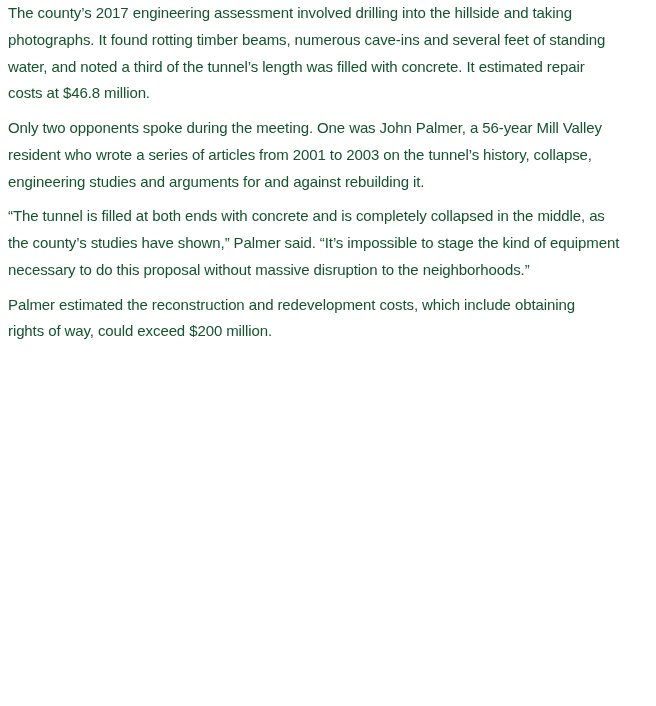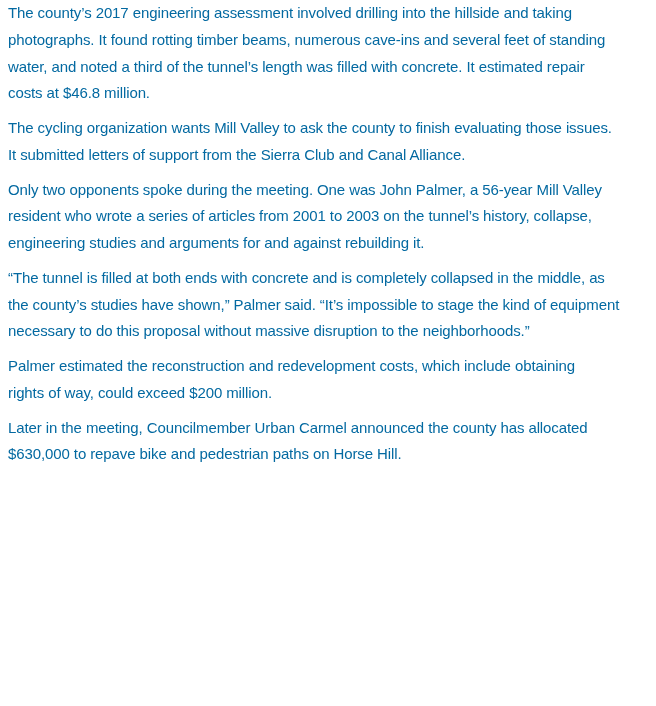--- a/index.html
+++ b/index.html
@@ -14,44 +14,40 @@
     overflow: hidden;
   }
   .article-body {
     box-sizing: border-box;
     width: 656px;
     padding: 0 8px;
     font-family: "Liberation Sans", sans-serif;
     font-size: 15px;
     line-height: 26.75px;
     letter-spacing: -0.1px;
-    color: #0369a1;
+    color: #14532d;
   }
   .article-body p {
     margin: 0 0 8px 0;
     white-space: pre;
     overflow: hidden;
   }
   .article-body p:last-child {
     margin-bottom: 0;
   }
 </style>
 </head>
 <body>
 
 <div class="article-body">
   <p>The county’s 2017 engineering assessment involved drilling into the hillside and taking
 photographs. It found rotting timber beams, numerous cave-ins and several feet of standing
 water, and noted a third of the tunnel’s length was filled with concrete. It estimated repair
 costs at $46.8 million.</p>
-  <p>The cycling organization wants Mill Valley to ask the county to finish evaluating those issues.
-It submitted letters of support from the Sierra Club and Canal Alliance.</p>
   <p>Only two opponents spoke during the meeting. One was John Palmer, a 56-year Mill Valley
 resident who wrote a series of articles from 2001 to 2003 on the tunnel’s history, collapse,
 engineering studies and arguments for and against rebuilding it.</p>
   <p>“The tunnel is filled at both ends with concrete and is completely collapsed in the middle, as
 the county’s studies have shown,” Palmer said. “It’s impossible to stage the kind of equipment
 necessary to do this proposal without massive disruption to the neighborhoods.”</p>
   <p>Palmer estimated the reconstruction and redevelopment costs, which include obtaining
 rights of way, could exceed $200 million.</p>
-  <p>Later in the meeting, Councilmember Urban Carmel announced the county has allocated
-$630,000 to repave bike and pedestrian paths on Horse Hill.</p>
 </div>
 
 </body></html>

